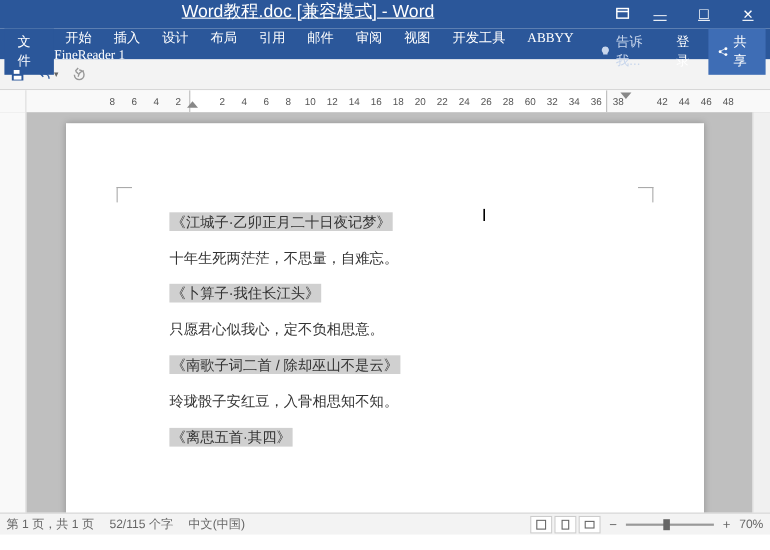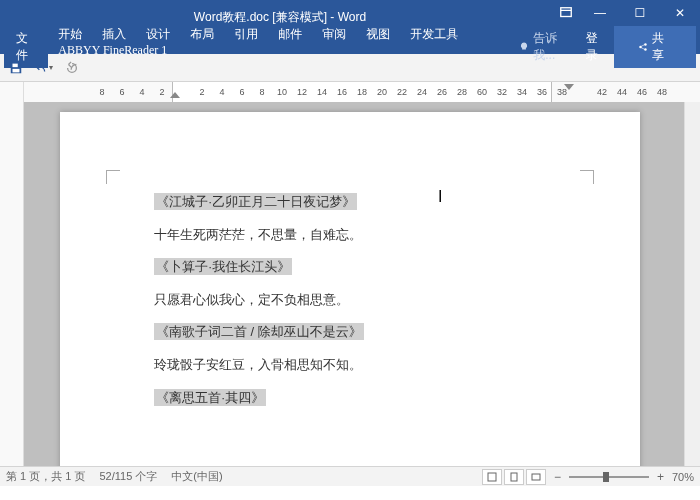--- a/index.html
+++ b/index.html
@@ -1,35 +1,35 @@
 <!DOCTYPE html>
 <html><head>
 <meta charset="utf-8">
 <style>
 * { margin: 0; padding: 0; box-sizing: border-box; font-family: "Microsoft YaHei", "SimSun", sans-serif; }
 body { background: #fff; width: 700px; height: 500px; overflow: hidden; position: relative; }
 
-.titlebar { background: #2b579a; height: 26px; display: flex; align-items: flex-end; color: #fff; font-size: 12px; }
+.titlebar { background: #2b579a; height: 26px; display: flex; align-items: flex-start; color: #fff; font-size: 16px; text-decoration: underline; }
 .titlebar-left { width: 8px; }
 .titlebar-title { flex: 1; text-align: center; }
 .titlebar-controls { display: flex; gap: 0; }
 .titlebar-controls .btn { width: 40px; height: 26px; display: flex; align-items: center; justify-content: center; color: #fff; font-size: 12px; }
 .titlebar-controls .btn.min::before { content: "—"; }
 .titlebar-controls .btn.max::before { content: "☐"; }
 .titlebar-controls .btn.cls::before { content: "✕"; }
 .titlebar-controls .wbtn { width: 28px; height: 26px; display:flex; align-items:center; justify-content:center; }
 .titlebar-controls .wbtn svg { width: 14px; height: 14px; fill: #fff; stroke:#fff; }
 
 .ribbon-tabs { background: #2b579a; height: 28px; display: flex; align-items: flex-start; color: #fff; font-size: 12px; padding: 0 4px; }
 .ribbon-tabs .file { background: #2b579a; padding: 4px 12px; }
 .ribbon-tabs .tab { padding: 4px 10px; cursor: pointer; font-family: Liberation Serif, serif; }
 .ribbon-tabs .tell { color: #c8d6ec; padding: 4px 6px; display:flex; align-items:center; gap:4px; }
 .ribbon-tabs .tell svg { width:12px; height:12px; fill:#c8d6ec; }
 .ribbon-tabs .login { padding: 4px 8px; }
-.ribbon-tabs .share { background: #3e6db5; padding: 4px 24px; display:flex; align-items:center; gap:4px; }
+.ribbon-tabs .share { background: #3e6db5; padding: 4px 8px; display:flex; align-items:center; gap:4px; }
 .ribbon-tabs .share svg { width:12px; height:12px; fill:#fff; }
 
 .qat { background: #f3f3f3; height: 28px; border-bottom: 1px solid #d4d4d4; display: flex; align-items: center; padding: 0 6px; gap: 8px; }
 .qat .btn { width: 20px; height: 20px; display:flex; align-items:center; justify-content:center; }
 .qat svg { width: 14px; height: 14px; }
 
 .ruler-area { background: #f9f9f9; height: 20px; display:flex; }
 .ruler-corner { width: 24px; border-right: 1px solid #ddd; }
 .ruler { flex:1; position: relative; font-size: 9px; color: #555; overflow:hidden; }
 .ruler-inner { position:absolute; left:68px; top:0; height:100%; display:flex; align-items:center; white-space:nowrap; }

